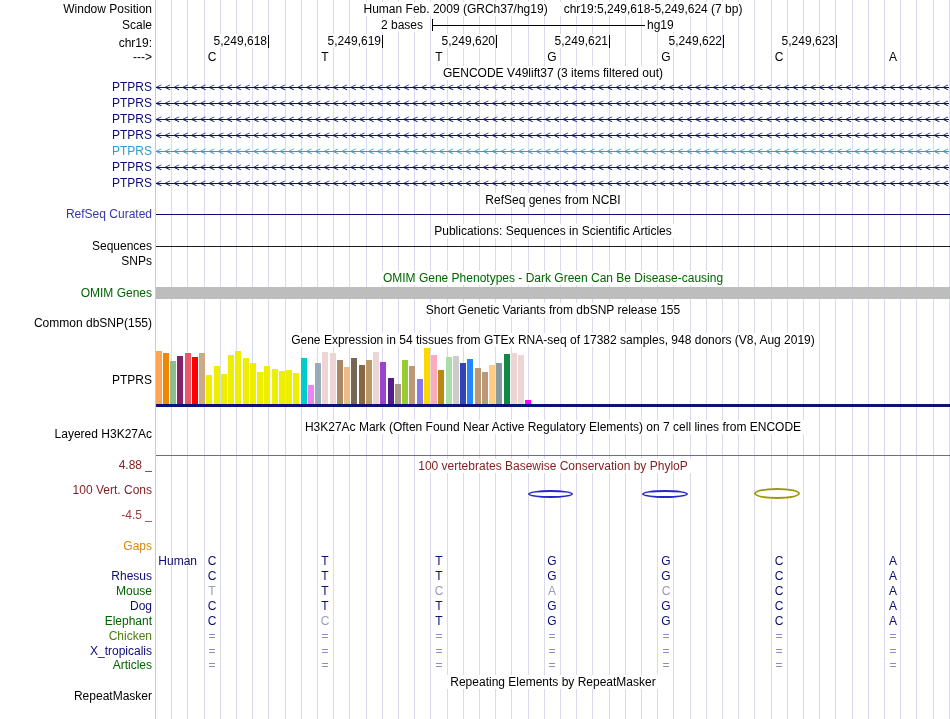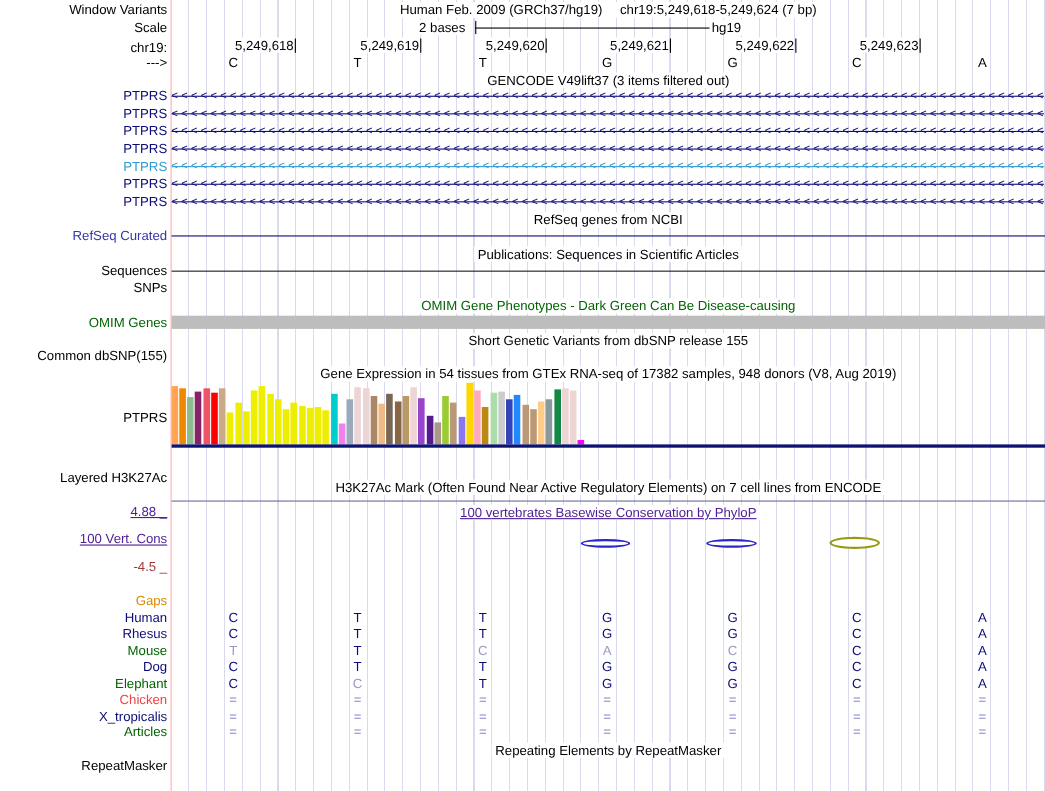--- a/index.html
+++ b/index.html
@@ -17,31 +17,31 @@
            white-space:nowrap;font-size:10px;letter-spacing:3px;}
   .chevline{position:absolute;left:156px;width:793px;height:1px;}
   .coordwrap{position:absolute;top:35px;width:74px;text-align:right;height:13px;line-height:13px;}
   .coordwrap span{background:#fff;padding-left:2px;}
   .cootick{position:absolute;top:35px;width:1px;height:13px;background:#000;}
   .base{position:absolute;width:20px;margin-left:-10px;text-align:center;height:14px;line-height:14px;}
   .alncell{position:absolute;width:20px;margin-left:-10px;text-align:center;height:14px;line-height:14px;}
   .gtexbar{position:absolute;width:6px;}
   .lens{position:absolute;background:#fff;border-radius:50%;box-sizing:border-box;}
   .c-navy{color:#0c0c78;} .c-refseq{color:#3636a8;}
-  .c-green{color:#006400;} .c-blue{color:#4c1d95;text-decoration:underline;}
+  .c-green{color:#006400;} .c-blue{color:#7f1d1d;}
   .c-maroon{color:#9e3a3a;} .muted{color:#9a9ac0;} .gap{color:#8a8ac8;}
 </style>
 </head>
 <body>
 
 <div id="screen">
   <div class="grid"></div>
   <div class="pinkline"></div>
 
-  <div class="leftlab" style="top:2px">Window Variants</div>
+  <div class="leftlab" style="top:2px">Window Position</div>
   <div class="ctitle" style="top:2px">
     <span><span>Human Feb. 2009 (GRCh37/hg19)</span>&nbsp;&nbsp;&nbsp;<span>chr19:5,249,618-5,249,624 (7 bp)</span></span>
   </div>
 
   <div class="leftlab" style="top:18px">Scale</div>
   <div style="position:absolute;left:345px;top:18px;width:80px;text-align:right;height:14px;line-height:14px"><span style="background:#fff;padding:0 2px">2 bases</span></div>
   <div class="hline" style="left:432px;top:25px;width:233px;background:#000"></div>
   <div class="vtick" style="left:432px;top:19px"></div>
   <div class="vtick" style="left:664px;top:19px"></div>
   <div style="position:absolute;left:645px;top:18px;height:14px;line-height:14px"><span style="background:#fff;padding:0 2px">hg19</span></div>
@@ -166,35 +166,35 @@
       <div class="gtexbar" style="left: 482px; top: 372px; height: 32px; background: rgb(187, 153, 119);"></div>
       <div class="gtexbar" style="left: 489px; top: 365px; height: 39px; background: rgb(255, 204, 136);"></div>
       <div class="gtexbar" style="left: 496px; top: 363px; height: 41px; background: rgb(136, 153, 160);"></div>
       <div class="gtexbar" style="left: 504px; top: 354px; height: 50px; background: rgb(17, 136, 68);"></div>
       <div class="gtexbar" style="left: 511px; top: 353px; height: 51px; background: rgb(238, 213, 213);"></div>
       <div class="gtexbar" style="left: 518px; top: 355px; height: 49px; background: rgb(238, 213, 213);"></div>
       <div class="gtexbar" style="left: 525px; top: 400px; height: 4px; background: rgb(255, 0, 255);"></div>
     </div>
   <div style="position:absolute;left:156px;top:404px;width:794px;height:3px;background:#0c1370"></div>
 
-  <div class="ctitle" style="top:436px"><span>H3K27Ac Mark (Often Found Near Active Regulatory Elements) on 7 cell lines from ENCODE</span></div>
+  <div class="ctitle" style="top:420px"><span>H3K27Ac Mark (Often Found Near Active Regulatory Elements) on 7 cell lines from ENCODE</span></div>
   <div class="leftlab" style="top:427px">Layered H3K27Ac</div>
   <div class="hline" style="left:156px;top:455px;width:794px;background:#6b6b95"></div>
 
   <div class="leftlab c-blue" style="top:458px">4.88 _</div>
   <div class="ctitle c-blue" style="top:459px"><span>100 vertebrates Basewise Conservation by PhyloP</span></div>
   <div class="leftlab c-blue" style="top:483px">100 Vert. Cons</div>
   <div class="lens" style="left:528px;top:490px;width:45px;height:8px;border:2px solid #2828c8"></div>
   <div class="lens" style="left:642px;top:490px;width:46px;height:8px;border:2px solid #2828c8"></div>
   <div class="lens" style="left:754px;top:488px;width:46px;height:11px;border:2px solid #99990a"></div>
   <div class="leftlab c-maroon" style="top:508px">-4.5 _</div>
 
   <div id="multiz">
       <div class="leftlab" style="top: 539px; color: rgb(215, 138, 0);">Gaps</div>
-      <div class="leftlab" style="top: 554px; color: rgb(12, 12, 120);">Human</div>
+      <div class="leftlab" style="top: 554px; color: rgb(12, 12, 120); margin-left: 45px;">Human</div>
       <div class="alncell c-navy" style="left: 212px; top: 554px;">C</div>
       <div class="alncell c-navy" style="left: 325px; top: 554px;">T</div>
       <div class="alncell c-navy" style="left: 439px; top: 554px;">T</div>
       <div class="alncell c-navy" style="left: 552px; top: 554px;">G</div>
       <div class="alncell c-navy" style="left: 666px; top: 554px;">G</div>
       <div class="alncell c-navy" style="left: 779px; top: 554px;">C</div>
       <div class="alncell c-navy" style="left: 893px; top: 554px;">A</div>
       <div class="leftlab" style="top: 569px; color: rgb(12, 12, 120);">Rhesus</div>
       <div class="alncell c-navy" style="left: 212px; top: 569px;">C</div>
       <div class="alncell c-navy" style="left: 325px; top: 569px;">T</div>
@@ -220,21 +220,21 @@
       <div class="alncell c-navy" style="left: 779px; top: 599px;">C</div>
       <div class="alncell c-navy" style="left: 893px; top: 599px;">A</div>
       <div class="leftlab" style="top: 614px; color: rgb(0, 100, 0);">Elephant</div>
       <div class="alncell c-navy" style="left: 212px; top: 614px;">C</div>
       <div class="alncell muted" style="left: 325px; top: 614px;">C</div>
       <div class="alncell c-navy" style="left: 439px; top: 614px;">T</div>
       <div class="alncell c-navy" style="left: 552px; top: 614px;">G</div>
       <div class="alncell c-navy" style="left: 666px; top: 614px;">G</div>
       <div class="alncell c-navy" style="left: 779px; top: 614px;">C</div>
       <div class="alncell c-navy" style="left: 893px; top: 614px;">A</div>
-      <div class="leftlab" style="top: 629px; color: #ef4444;">Chicken</div>
+      <div class="leftlab" style="top: 629px; color: #4d7c0f;">Chicken</div>
       <div class="alncell gap" style="left: 212px; top: 629px;">=</div>
       <div class="alncell gap" style="left: 325px; top: 629px;">=</div>
       <div class="alncell gap" style="left: 439px; top: 629px;">=</div>
       <div class="alncell gap" style="left: 552px; top: 629px;">=</div>
       <div class="alncell gap" style="left: 666px; top: 629px;">=</div>
       <div class="alncell gap" style="left: 779px; top: 629px;">=</div>
       <div class="alncell gap" style="left: 893px; top: 629px;">=</div>
       <div class="leftlab" style="top: 644px; color: rgb(12, 12, 120);">X_tropicalis</div>
       <div class="alncell gap" style="left: 212px; top: 644px;">=</div>
       <div class="alncell gap" style="left: 325px; top: 644px;">=</div>

